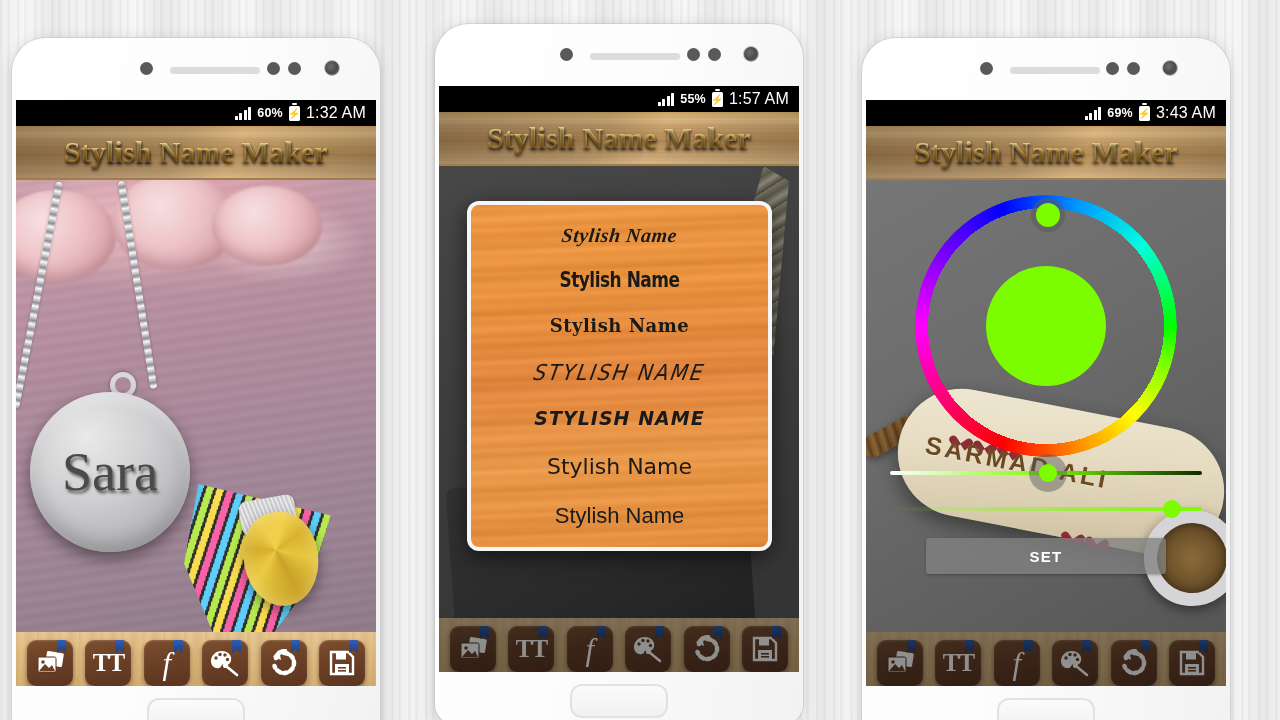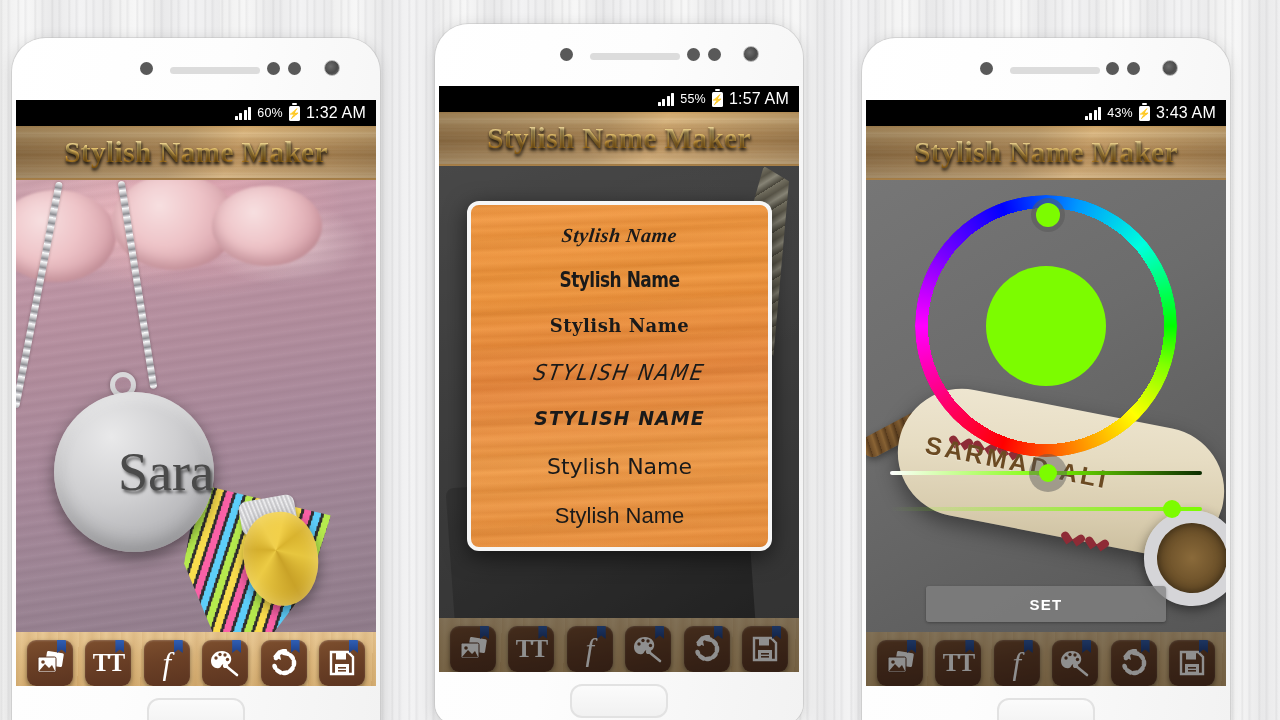--- a/index.html
+++ b/index.html
@@ -101,21 +101,21 @@
     color: #fff;
     font-size: 15px;
     letter-spacing: 0.2px;
   }
   .sig-bars { display: flex; align-items: flex-end; gap: 1.5px; height: 13px; }
   .sig-bars i { display:block; width: 3px; background: #fff; border-radius: 0.5px; }
   .sig-bars i:nth-child(1){ height: 4px; }
   .sig-bars i:nth-child(2){ height: 7px; }
   .sig-bars i:nth-child(3){ height: 10px; }
   .sig-bars i:nth-child(4){ height: 13px; }
-  .batt-pct { font-size: 12.5px; font-weight: 400; }
+  .batt-pct { font-size: 12.5px; font-weight: 700; }
   .batt-icon {
     width: 11px; height: 15px;
     background: #fff;
     border-radius: 1.5px;
     position: relative;
     color: #000;
     font-size: 10px;
     display: flex; align-items: center; justify-content: center;
   }
   .batt-icon::before {
@@ -195,28 +195,28 @@
   .chain {
     position:absolute;
     width: 7px;
     background: repeating-linear-gradient(180deg,
       #fdfdfd 0px, #c9c9cc 3px, #8e8e93 6px, #e8e8ec 9px);
     border-radius: 4px;
     box-shadow: 0 0 3px rgba(0,0,0,0.3);
   }
   .pendant {
     position:absolute;
-    left: 38px; top: 212px;
+    left: 14px; top: 212px;
     width: 160px; height: 160px;
     border-radius: 50%;
     background:
       radial-gradient(circle at 36% 28%, #e9e9ea 0%, #cfcfd1 42%, #b4b4b7 72%, #97979b 100%);
     box-shadow: 0 6px 16px rgba(0,0,0,0.45), inset 0 -8px 18px rgba(0,0,0,0.18),
                 inset 0 6px 12px rgba(255,255,255,0.5);
-    display:flex; align-items:center; justify-content:flex-end;
+    display:flex; align-items:center; justify-content:center;
   }
   .pendant-ring {
     position:absolute;
     left: 94px; top: 192px;
     width: 26px; height: 26px;
     border-radius:50%;
     border: 5px solid #d8d8da;
     box-shadow: 0 0 4px rgba(0,0,0,0.35);
   }
   .user-name-text {
@@ -450,21 +450,20 @@
     width: 240px; height: 36px;
     background: rgba(130,130,130,0.78);
     border: none;
     border-radius: 3px;
     color: #ffffff;
     font-size: 15px;
     font-weight: bold;
     letter-spacing: 1.2px;
     cursor: pointer;
     box-shadow: 0 1px 3px rgba(0,0,0,0.3);
-    margin-top: 48px;
   }
 
   
   .toolbar {
     position: relative;
     height: 80px;
     display: flex;
     align-items: flex-start;
     justify-content: space-between;
     padding: 8px 6px 0 6px;
@@ -754,21 +753,21 @@
     </div>
 
     <div class="screen">
       <div class="statusbar">
         <span class="sig-bars">
             <i></i>
             <i></i>
             <i></i>
             <i></i>
           </span>
-        <span class="batt-pct">43%</span>
+        <span class="batt-pct">69%</span>
         <span class="batt-icon">⚡</span>
         <span class="clock">3:43 AM</span>
       </div>
 
       <div class="titlebar">
         <span class="app-title">Stylish Name Maker</span>
       </div>
 
       <div class="canvas-area">
         <div class="photo-keychain">

